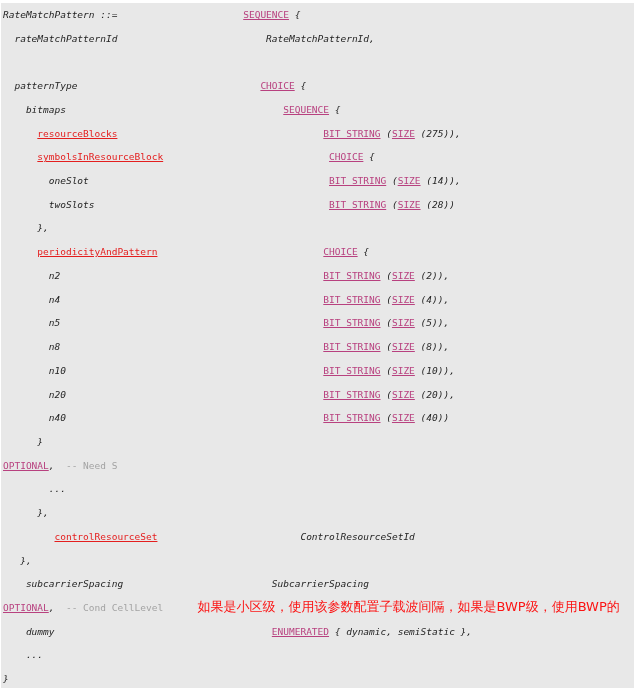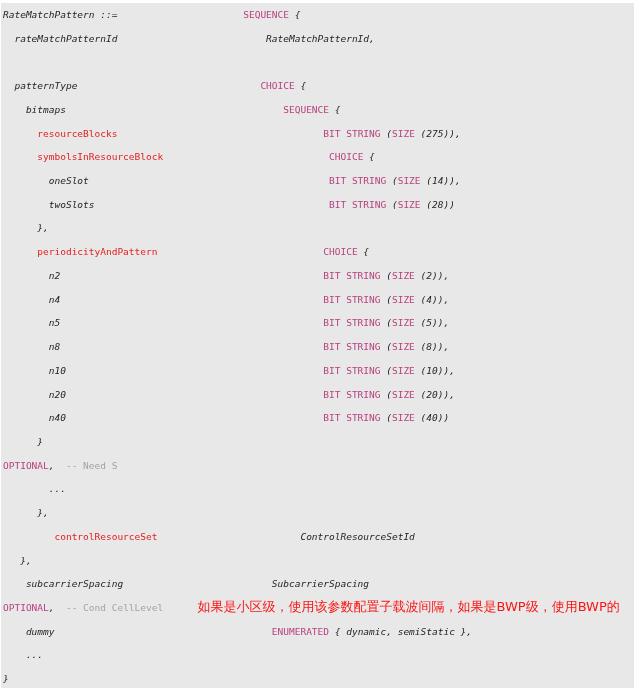--- a/index.html
+++ b/index.html
@@ -25,22 +25,22 @@
     font-size: 9.5px;
     color: #1f1f1f;
   }
   .code-line {
     white-space: pre;
     height: 23.72px;
     line-height: 23.72px;
     overflow: visible;
   }
   .tok-plain   { color: #1f1f1f; font-style: italic; }
-  .tok-keyword { color: #b8417f; }
-  .tok-red     { color: #e41e1e; }
+  .tok-keyword { color: #b8417f; text-decoration: underline; }
+  .tok-red     { color: #e41e1e; text-decoration: underline; }
   .tok-comment { color: #a3a3a3; }
   .tok-cjk {
     color: #fb1414;
     font-size: 13px;
     font-family: "DejaVu Sans", "Liberation Sans", sans-serif;
     line-height: 1;
   }
 </style>
 </head>
 <body>

